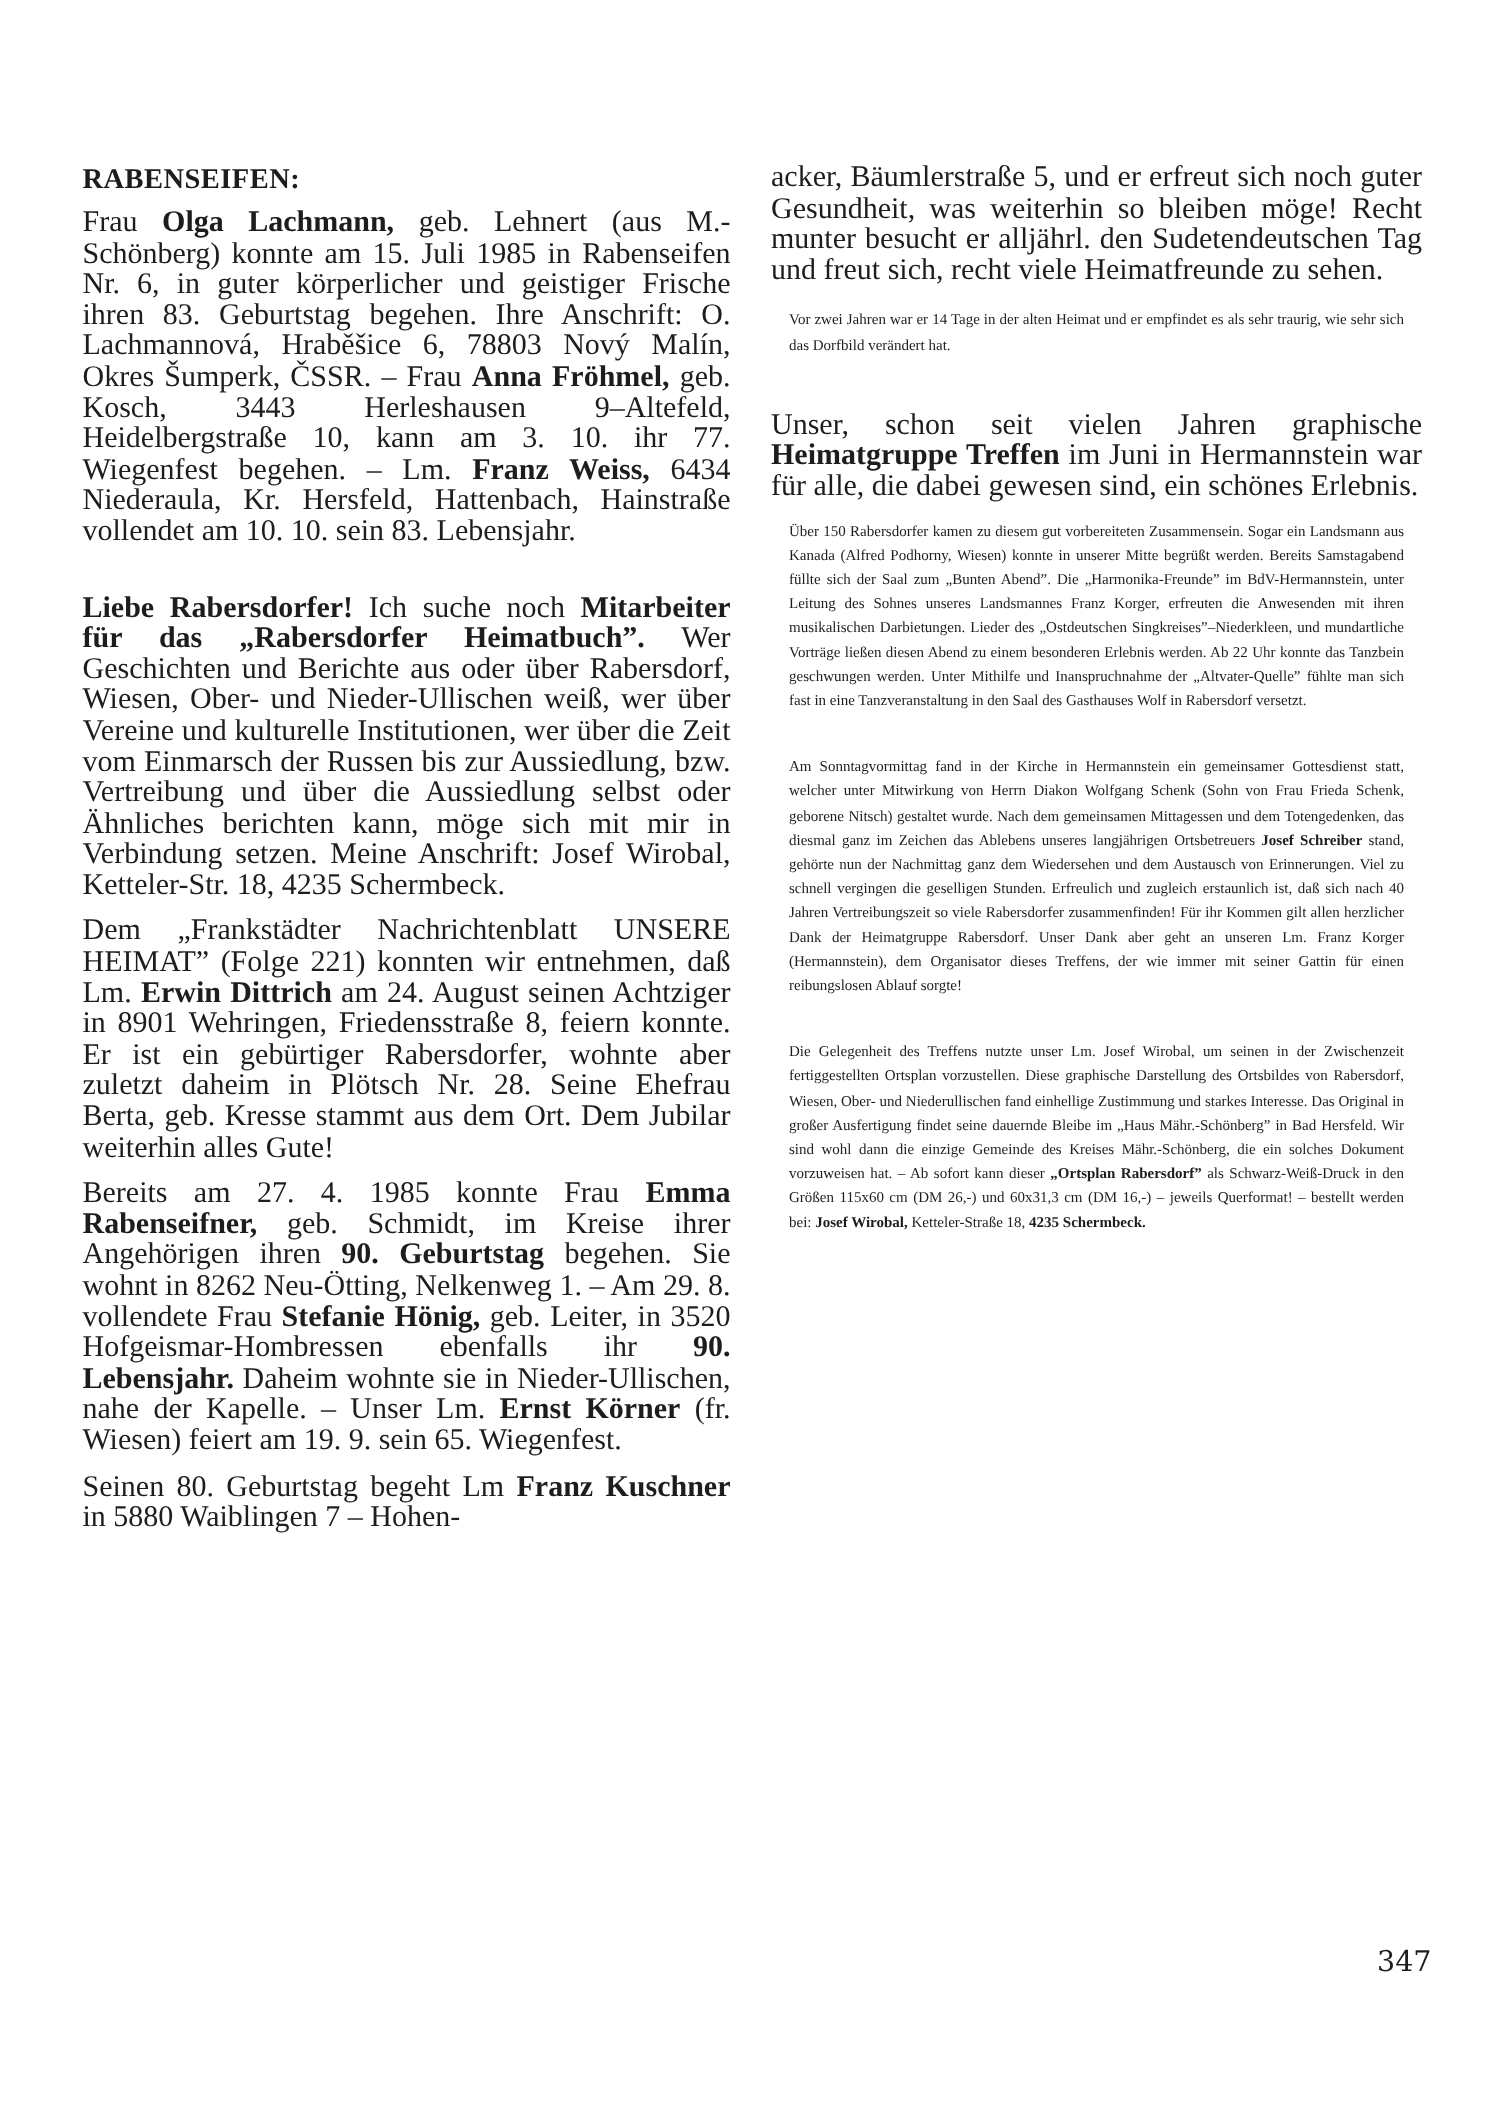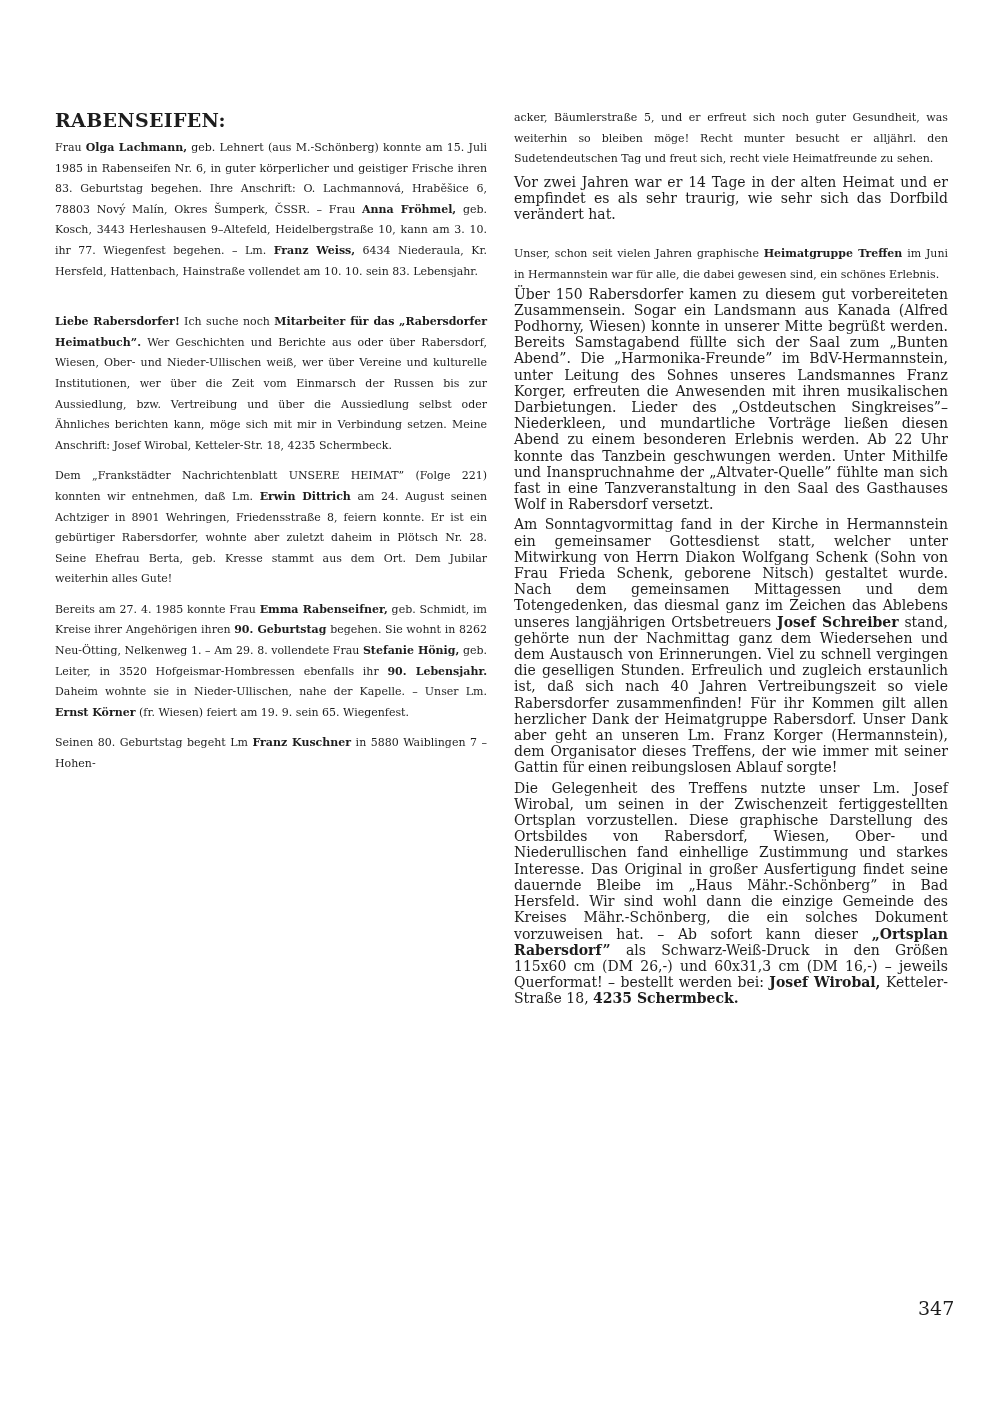--- a/index.html
+++ b/index.html
@@ -4,29 +4,30 @@
 <style>
   html, body { margin: 0; padding: 0; background: #ffffff; }
   body {
     width: 1000px; height: 1413px; position: relative; overflow: hidden;
     font-family: "DejaVu Serif", "Liberation Serif", serif;
     color: #1d1d1d;
   }
   .col {
     position: absolute; top: 108px;
     text-align: justify;
+    font-family: Liberation Serif, serif;
   }
   .col-left { left: 55px; width: 432px; }
   .col-right { left: 514px; width: 434px; }
   .heading {
     font-weight: bold; font-size: 19px; letter-spacing: 0.3px;
     margin: 0 0 6px 0; line-height: 24px;
   }
-  .p-lg { font-size: 11px; line-height: 20.6px; margin: 0; }
-  .p-sm { font-size: 14px; line-height: 16.2px; margin: 0; }
+  .p-lg { font-size: 20px; line-height: 20.6px; margin: 0; }
+  .p-sm { font-size: 10px; line-height: 16.2px; margin: 12px; }
   .gap-s { height: 4px; }
   .gap-m { height: 10px; }
   .gap-l { height: 30px; }
   b { font-weight: bold; }
   .sig { float: right; }
   .page-number {
     position: absolute; left: 918px; top: 1297px;
     font-size: 19px;
   }
 </style>

